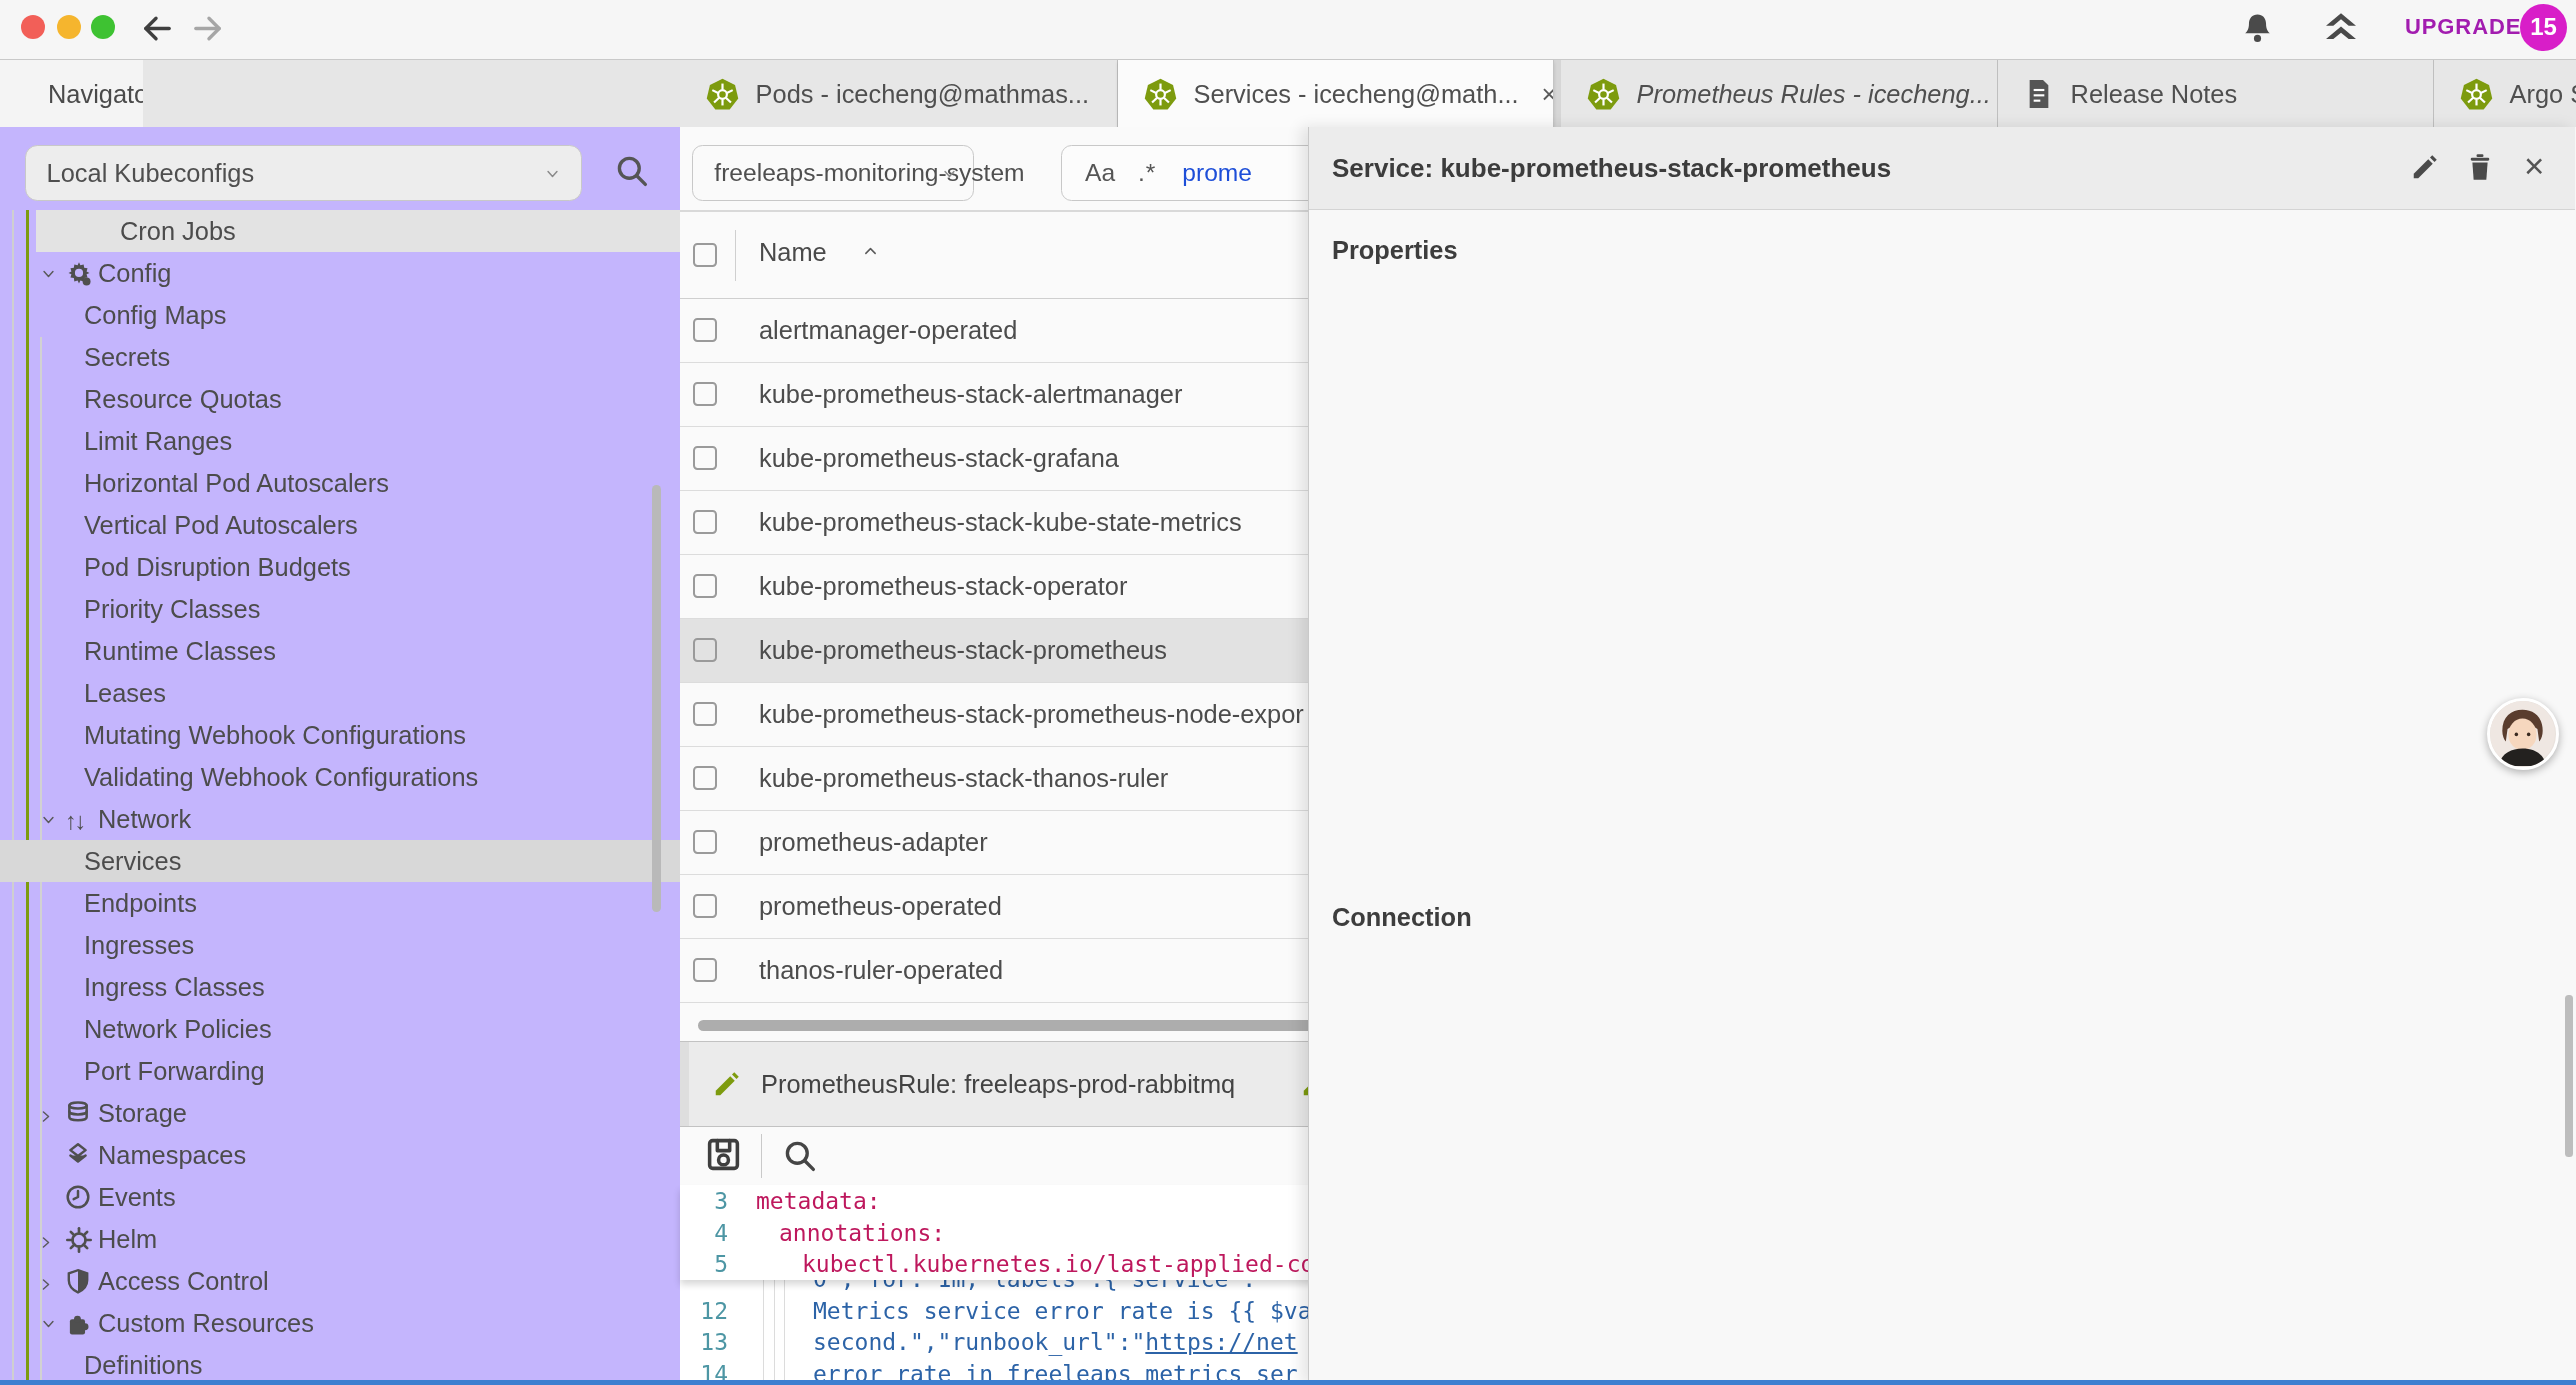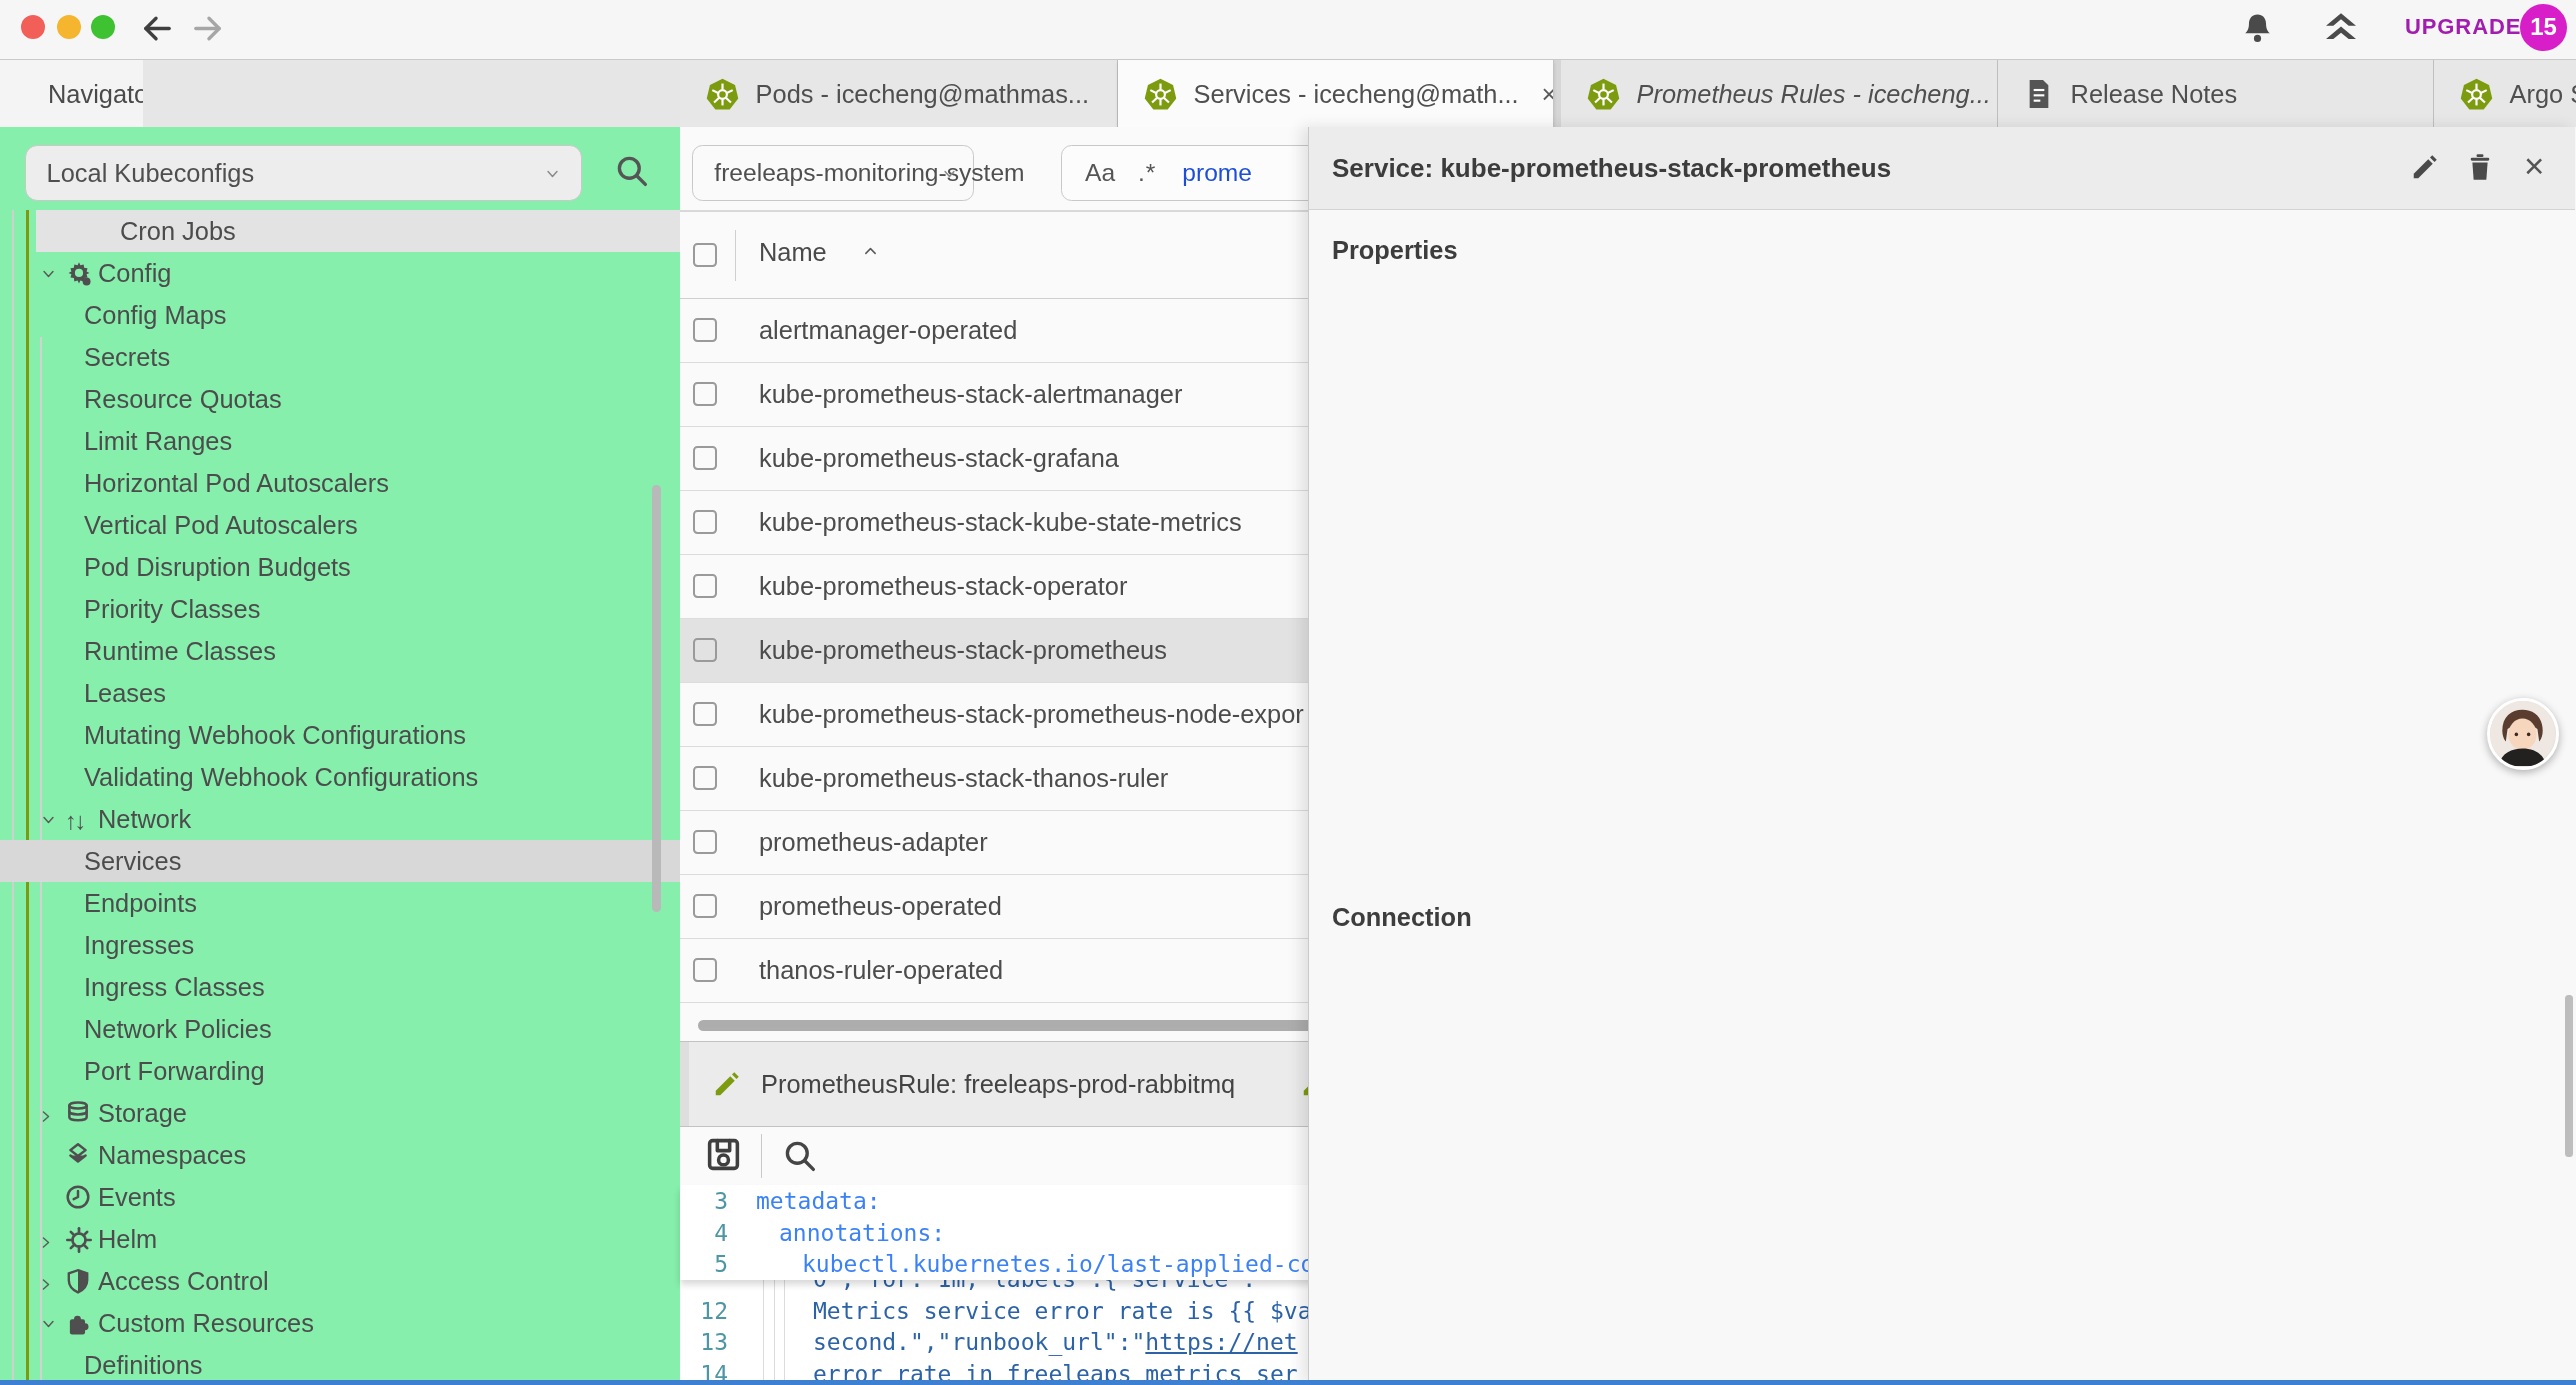--- a/index.html
+++ b/index.html
@@ -27,21 +27,21 @@
   #nav-tab-rest{left:143px;top:0;width:537px;height:68px;background:#e6e6e6;}
   .tab{position:absolute;top:0;height:68px;background:#e7e7e7;border-right:0.9px solid #bfbfbf;
        display:flex;align-items:center;overflow:hidden;}
   .tab.active{background:#fbfbfb;border-right:0.9px solid #c4c4c4;box-shadow:0 1.8px 3.5px rgba(0,0,0,.12);}
   .tab .ticon{margin-left:24.6px;flex:0 0 auto;}
   .tab .tlabel{margin-left:16px;font-size:25.4px;color:#4f4f4f;white-space:nowrap;}
   .tab .tlabel.it{font-style:italic;}
   .tab .tclose{margin-left:23px;font-size:26px;color:#5a5a5a;}
 
   
-  #sidebar{left:0;top:127px;width:796px;height:1258px;background:#86efac;border-right:1.8px solid #c6c6c6;}
+  #sidebar{left:0;top:127px;width:796px;height:1258px;background:#c4b5fd;border-right:1.8px solid #c6c6c6;}
   #kube-select{left:24.6px;top:18.4px;width:557px;height:56px;border:1.8px solid #c8c8c8;border-radius:12.3px;
                display:flex;align-items:center;background:#ededed;}
   #kube-select span{margin-left:21px;font-size:25.4px;color:#4f4f4f;}
   #kube-select .chev{position:absolute;right:19px;top:21px;color:#8a8a8a;}
   #side-search{left:614px;top:26px;color:#555;}
   .guide{position:absolute;top:83px;bottom:5.3px;width:1.8px;}
   #tree{position:absolute;left:0;top:83px;right:1.8px;}
   .trow{position:relative;height:42px;display:flex;align-items:center;font-size:25.4px;color:#4c4c4c;}
   .trow.hl{background:#e3e3e3;margin-left:36px;}
   .trow.sel{background:#d8d8d8;}
@@ -81,21 +81,21 @@
   .edtab .etl{margin-left:19px;font-size:25.4px;color:#434343;white-space:nowrap;}
   #edbar{left:0;top:1000px;width:1896px;height:59px;background:#fafafa;}
   #edbar .vdiv{position:absolute;left:81px;top:7px;height:44px;width:1.3px;background:#c9c9c9;}
   #save-ic{left:24.6px;top:8.8px;color:#3f3f3f;}
   #edsearch-ic{left:102px;top:10.5px;color:#454545;}
   #code{left:0;top:1058px;width:1896px;height:200px;background:#ffffff;
         font-family:"DejaVu Sans Mono",monospace;font-size:23px;}
   .cl{position:absolute;left:0;width:1896px;height:32px;line-height:32px;white-space:nowrap;}
   .cl .ln{position:absolute;left:0;width:48px;text-align:right;color:#4d96a4;}
   .cl .ct{position:absolute;white-space:pre;}
-  .key{color:#3b82f6;} .val{color:#2c63a7;} .u{text-decoration:underline;}
+  .key{color:#be185d;} .val{color:#2c63a7;} .u{text-decoration:underline;}
   #sticky{position:absolute;left:0;top:0;width:1896px;height:95px;background:#fff;z-index:2;
           box-shadow:0 5.3px 7px rgba(0,0,0,.16);}
   .cguide{position:absolute;top:95px;bottom:0;width:1.3px;background:#dcdcdc;}
 
   
   #detail{left:1308px;top:127px;width:1268px;height:1258px;background:#f8f8f8;z-index:5;
           border-left:1.8px solid #c9c9c9;box-shadow:-7px 0 14px rgba(0,0,0,.10);}
   #dhead{left:0;top:0;width:1266px;height:83px;background:#ececec;border-bottom:1.8px solid #d4d4d4;}
   #dtitle{position:absolute;left:23px;top:26px;font-size:26px;font-weight:bold;color:#3c3c3c;white-space:nowrap;}
   .hico{position:absolute;top:24.6px;color:#4a4a4a;}

